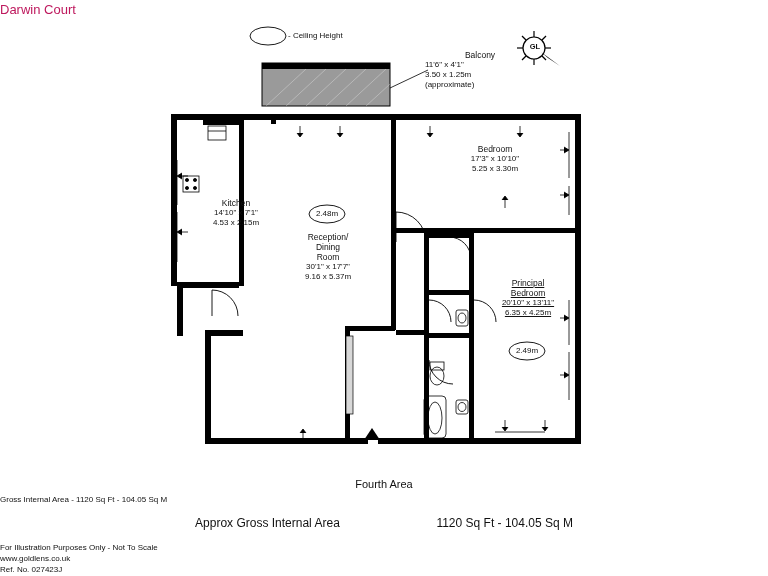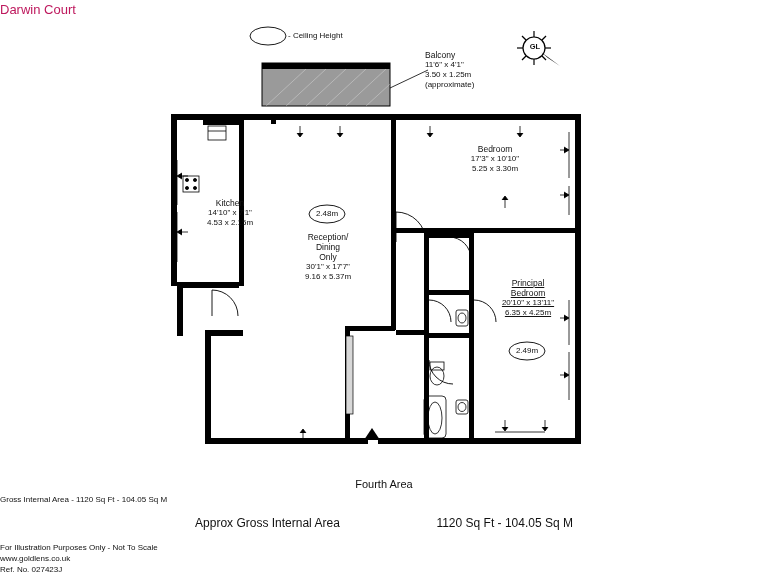--- a/index.html
+++ b/index.html
@@ -9,21 +9,21 @@
     font-family:"Liberation Sans", sans-serif;
     color:#111;
     position:relative;
     overflow:hidden;
   }
   .abs{position:absolute;}
   .ttl{
     width:100%;text-align:left;top:2px;font-size:13px;color:#be185d;
   }
   .lbl{font-size:8px;line-height:10px;text-align:center;color:#111;}
-  .lbl .nm{font-size:8.5px;}
+  .lbl .nm{font-size:8.5px;text-align:center;}
   svg{position:absolute;left:0;top:0;}
   .footer{font-size:8px;text-align:left;width:100%;color:#111;line-height:11px;}
   .foot-big{font-size:11px;text-align:center;width:100%;color:#111;}
   .legend{font-size:8px;color:#111;}
 </style>
 </head>
 <body>
 
 <div class="abs ttl">Darwin Court</div>
 
@@ -210,30 +210,30 @@
   <div>3.50 x 1.25m</div>
   <div>(approximate)</div>
 </div>
 
 <div class="abs lbl" style="left:440px;top:144px;width:110px;">
   <div class="nm">Bedroom</div>
   <div>17'3" x 10'10"</div>
   <div>5.25 x 3.30m</div>
 </div>
 
-<div class="abs lbl" style="left:182px;top:198px;width:96px;">
+<div class="abs lbl" style="left:188px;top:198px;width:96px;">
   <div class="nm">Kitchen</div>
   <div>14'10" x 7'1"</div>
   <div>4.53 x 2.15m</div>
 </div>
 
 <div class="abs lbl" style="left:282px;top:232px;width:92px;">
   <div class="nm">Reception/</div>
   <div class="nm">Dining</div>
-  <div class="nm">Only</div>
+  <div class="nm">Room</div>
   <div>30'1" x 17'7"</div>
   <div>9.16 x 5.37m</div>
 </div>
 
 <div class="abs lbl" style="left:478px;top:278px;width:100px;text-decoration:underline;">
   <div class="nm">Principal</div>
   <div class="nm">Bedroom</div>
   <div>20'10" x 13'11"</div>
   <div>6.35 x 4.25m</div>
 </div>

